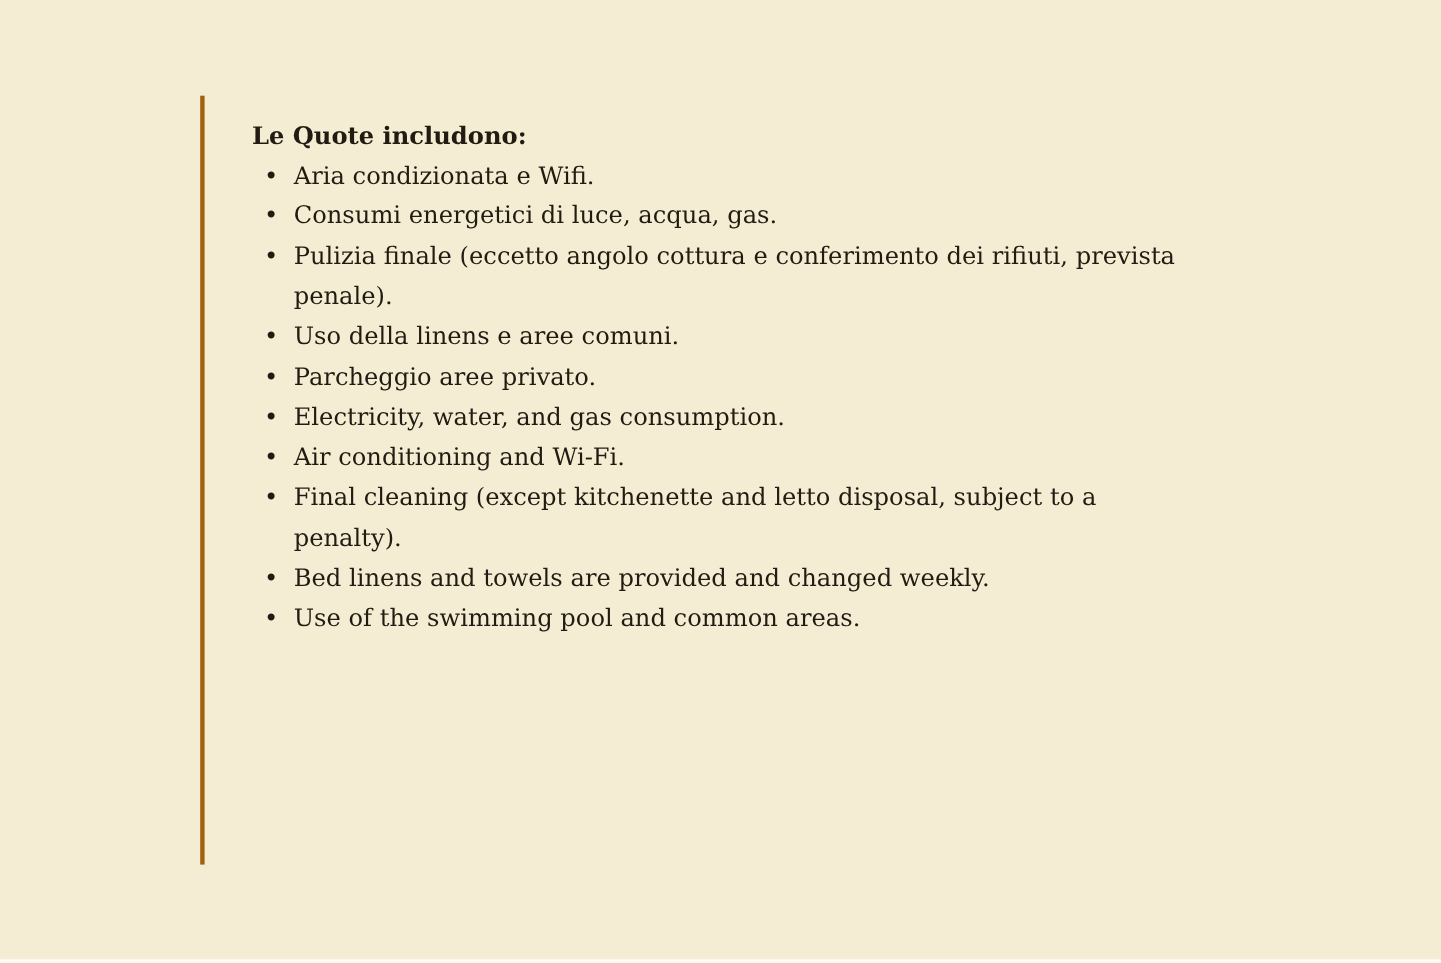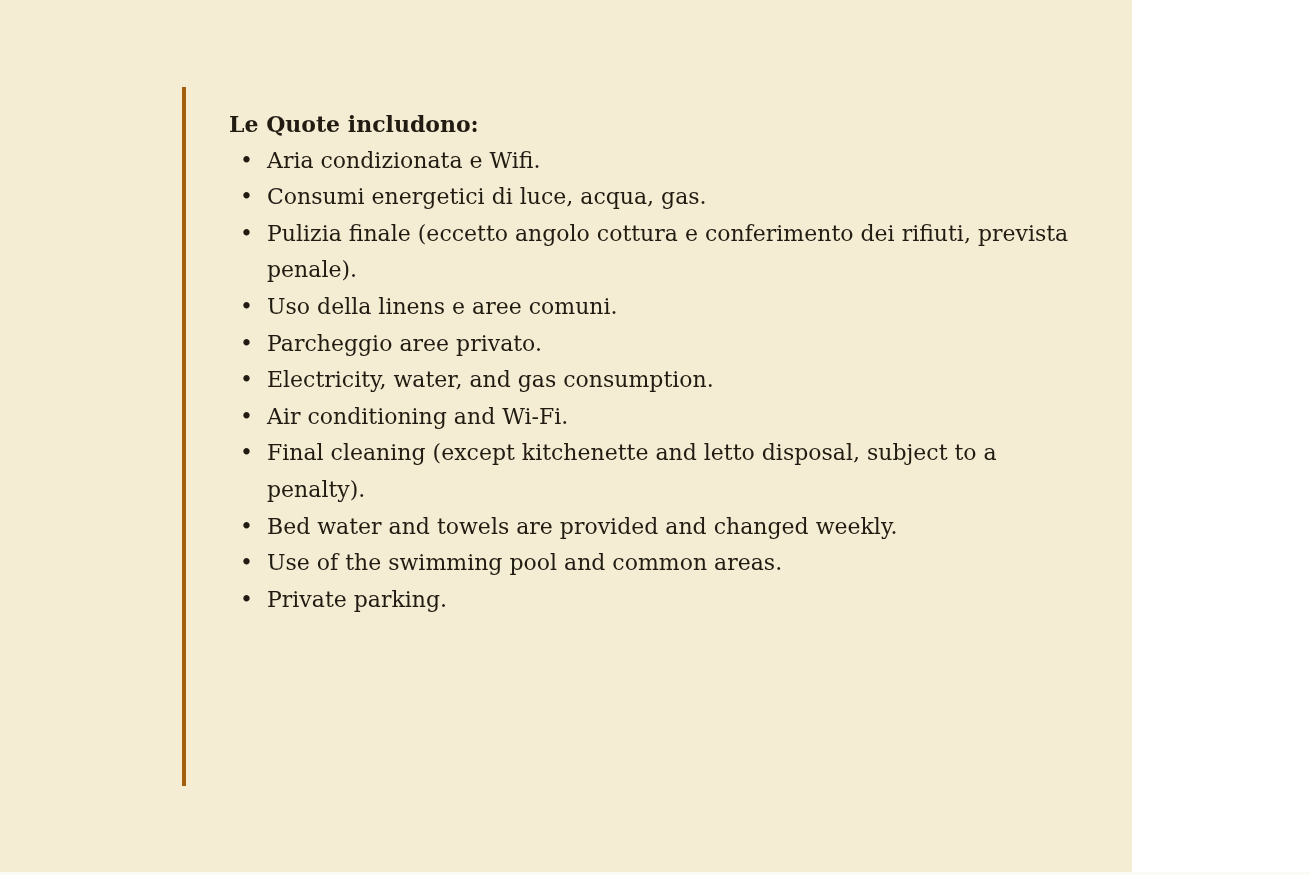--- a/index.html
+++ b/index.html
@@ -9,21 +9,21 @@
   }
   * { margin: 0; padding: 0; box-sizing: border-box; }
   html, body { width: 1310px; height: 875px; }
   body {
     font-family: "DejaVu Serif", "Liberation Serif", serif;
     background: #ffffff;
     overflow: hidden;
   }
   .page {
     position: relative;
-    width: 1132px;
+    width: 1310px;
     height: 875px;
     background: var(--bg);
   }
   .accent-bar {
     position: absolute;
     left: 182px;
     top: 87px;
     width: 4px;
     height: 699px;
     background: var(--bar);
@@ -84,21 +84,20 @@
       <li class="wrap-wide">Pulizia finale (eccetto angolo cottura e conferimento dei rifiuti, prevista penale).</li>
       <li>Uso della linens e aree comuni.</li>
       <li>Parcheggio aree privato.</li>
     </ul>
 
 
     <ul class="include-list">
       <li>Electricity, water, and gas consumption.</li>
       <li>Air conditioning and Wi-Fi.</li>
       <li class="wrap-wide">Final cleaning (except kitchenette and letto disposal, subject to a penalty).</li>
-      <li>Bed water and towels are provided and changed weekly.</li>
+      <li>Bed linens and towels are provided and changed weekly.</li>
       <li>Use of the swimming pool and common areas.</li>
-      <li>Private parking.</li>
     </ul>
 
   </div>
 
   <div class="bottom-strip"></div>
 </div>
 
 </body></html>

